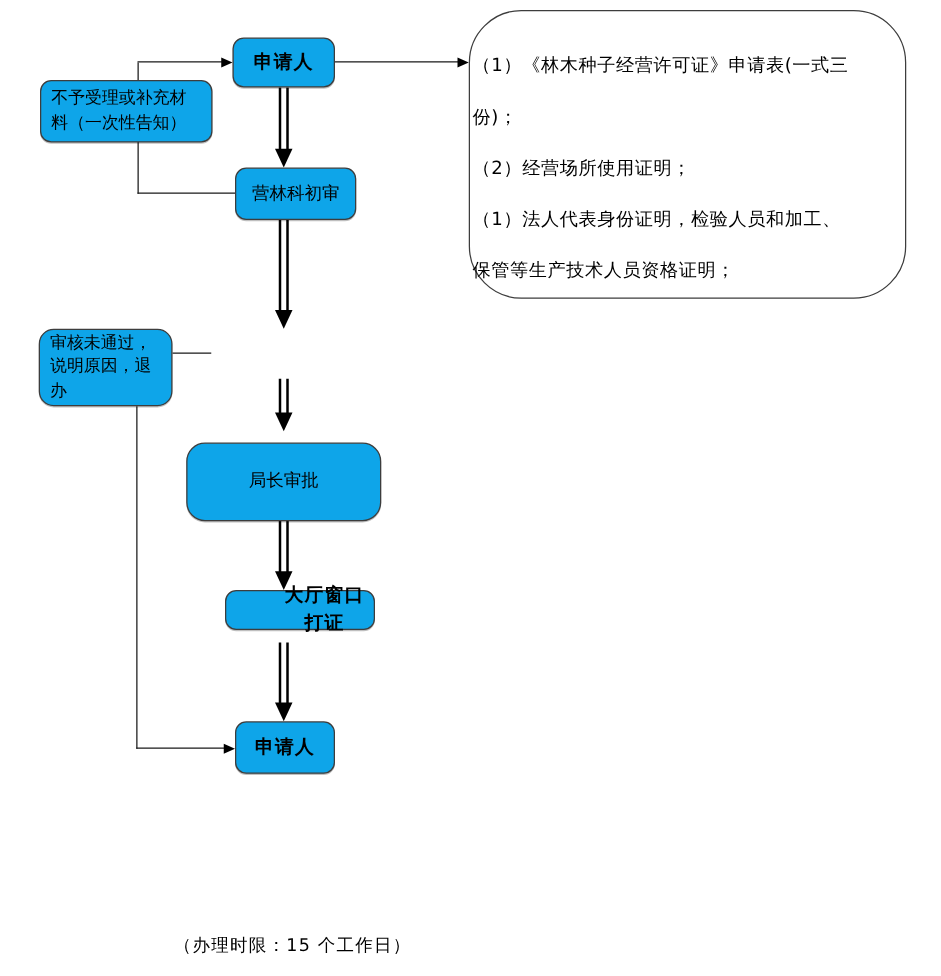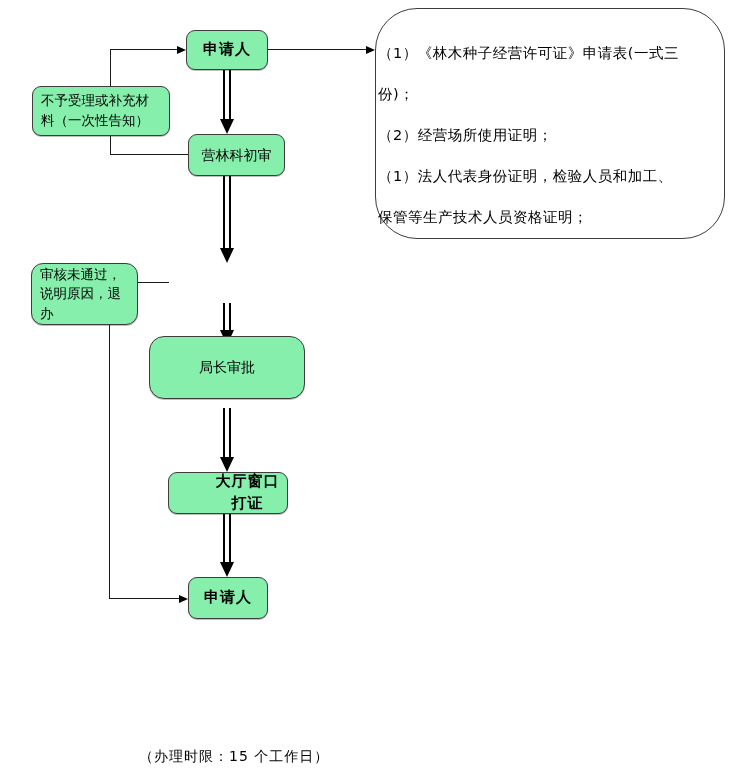--- a/index.html
+++ b/index.html
@@ -9,21 +9,21 @@
     color:#000000;
   }
   #canvas{
     position:relative;
     width:753px;height:781px;
     background:#ffffff;
     overflow:hidden;
   }
   .box{
     position:absolute;
-    background:#86efac;
+    background:#0ea5e9;
     border:1.5px solid #3d3d3d;
     border-radius:9px;
     display:flex;
     align-items:center;
     justify-content:center;
     font-size:14px;
     line-height:1.45;
     text-align:center;
     box-sizing:border-box;
     box-shadow:0 1px 0 rgba(0,0,0,0.25);
@@ -103,30 +103,30 @@
   <div class="thead" style="left:220px;top:330px;"></div>
 
   <div class="tshaft" style="left:223px;top:408px;height:50px;"></div>
   <div class="thead" style="left:220px;top:457px;"></div>
 
   <div class="tshaft" style="left:223px;top:514px;height:49px;"></div>
   <div class="thead" style="left:220px;top:562px;"></div>
 
   <div class="box bold" style="left:186px;top:30px;width:82px;height:40px;">申请人</div>
 
-  <div class="box left" style="left:32px;top:86px;width:138px;height:50px;">不予受理或补充材料（一次性告知）</div>
+  <div class="box left" style="left:32px;top:64px;width:138px;height:50px;">不予受理或补充材料（一次性告知）</div>
 
   <div class="box" style="left:188px;top:134px;width:97px;height:42px;">营林科初审</div>
 
 
   <div class="box left" style="left:31px;top:263px;width:107px;height:62px;border-radius:12px;">审核未通过，说明原因，退办</div>
 
-  <div class="box" style="left:149px;top:336px;width:156px;height:63px;border-radius:15px;">局长审批</div>
+  <div class="box" style="left:149px;top:354px;width:156px;height:63px;border-radius:15px;">局长审批</div>
 
-  <div class="box bold" style="left:168px;top:472px;width:120px;height:42px;padding-left:39px;">大厅窗口打证</div>
+  <div class="box bold" style="left:180px;top:472px;width:120px;height:32px;padding-left:39px;">大厅窗口打证</div>
 
   <div class="box bold" style="left:188px;top:577px;width:80px;height:42px;">申请人</div>
 
   <div id="materials">
     <div class="mline">（1）《林木种子经营许可证》申请表(一式三</div>
     <div class="mline">份)；</div>
     <div class="mline">（2）经营场所使用证明；</div>
     <div class="mline">（1）法人代表身份证明，检验人员和加工、</div>
     <div class="mline">保管等生产技术人员资格证明；</div>
   </div>

